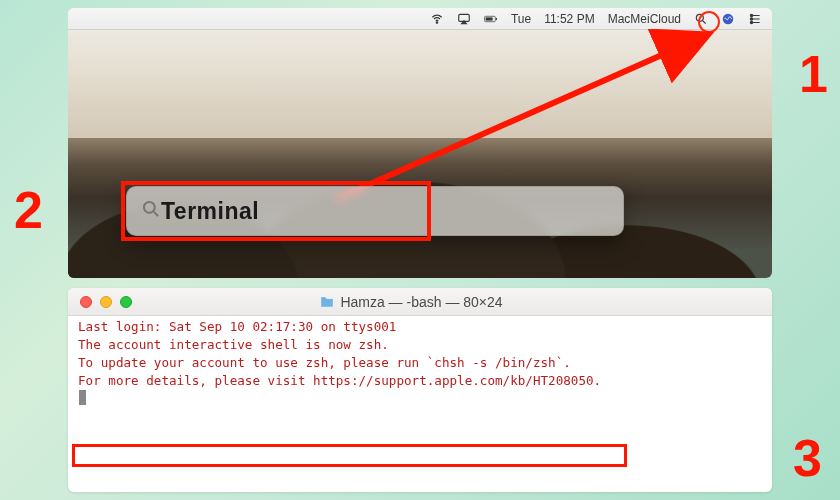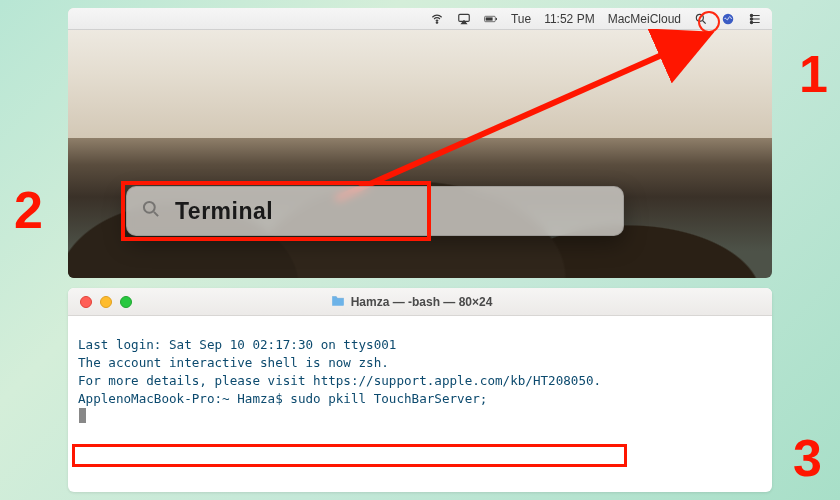--- a/index.html
+++ b/index.html
@@ -85,21 +85,21 @@
   .spotlight {
     width: 498px;
     height: 50px;
     background: rgba(230,228,224,0.72);
     border: 1px solid rgba(120,120,120,0.35);
     border-radius: 10px;
     backdrop-filter: blur(4px);
     display: flex;
     align-items: center;
     padding: 0 14px;
-    gap: 14px;
+    gap: 0;
     box-shadow: 0 8px 22px rgba(0,0,0,0.35);
   }
   .spotlight svg { width: 20px; height: 20px; opacity: 0.55; }
   .spotlight .qtext {
     font-size: 23px;
     font-weight: 700;
     color: #1a1a1a;
     letter-spacing: 0.5px;
   }
   .redbox-2 {
@@ -146,36 +146,36 @@
     padding-left: 12px;
   }
   .dot { width: 12px; height: 12px; border-radius: 50%; }
   .dot.r { background: #ff5f57; border: 0.5px solid #e24238; }
   .dot.y { background: #febc2e; border: 0.5px solid #e0a020; }
   .dot.g { background: #28c840; border: 0.5px solid #1fa530; }
   .titlecenter {
     position: absolute;
     left: 0; right: 17px;
     text-align: center;
-    font-size: 12px;
-    font-weight: 700;
+    font-size: 14px;
+    font-weight: 400;
     color: #4a4a4a;
     display: flex;
     align-items: center;
     justify-content: center;
     gap: 6px;
     pointer-events: none;
   }
   .titlecenter svg { width: 14px; height: 12px; }
   .term-body {
-    padding: 20px 10px 8px;
+    padding: 2px 10px 8px;
     font-family: "Menlo", "Consolas", monospace;
     font-size: 12.6px;
     line-height: 18px;
-    color: #0c4a6e;
+    color: #b91c1c;
     position: relative;
   }
   .term-body .line { white-space: pre; }
   .cursor {
     display: inline-block;
     width: 7px;
     height: 15px;
     background: #888;
     vertical-align: -2px;
     margin-left: 1px;
@@ -295,22 +295,22 @@
               <path d="M2 4h7l2 3h11" fill="none" stroke="#4a93cc" stroke-width="0.6"></path>
             </svg>
         </span>
         <span>Hamza — -bash — 80×24</span>
       </div>
     </div>
     <div class="term-body">
       <div class="line">Last login: Sat Sep 10 02:17:30 on ttys001</div>
       <div class="line"></div>
       <div class="line">The account interactive shell is now zsh.</div>
+      <div class="line">To update your account to use zsh, please run `chsh -s /bin/zsh`.</div>
       <div class="line">For more details, please visit https://support.apple.com/kb/HT208050.</div>
-      <div class="line">ApplenoMacBook-Pro:~ Hamza$ sudo pkill TouchBarServer;</div>
       <div class="line"><span class="cursor"></span></div>
       <div class="redbox-3"></div>
     </div>
   </div>
 
 </div>
 
 <div class="callout c1">1</div>
 <div class="callout c2">2</div>
 <div class="callout c3">3</div>

